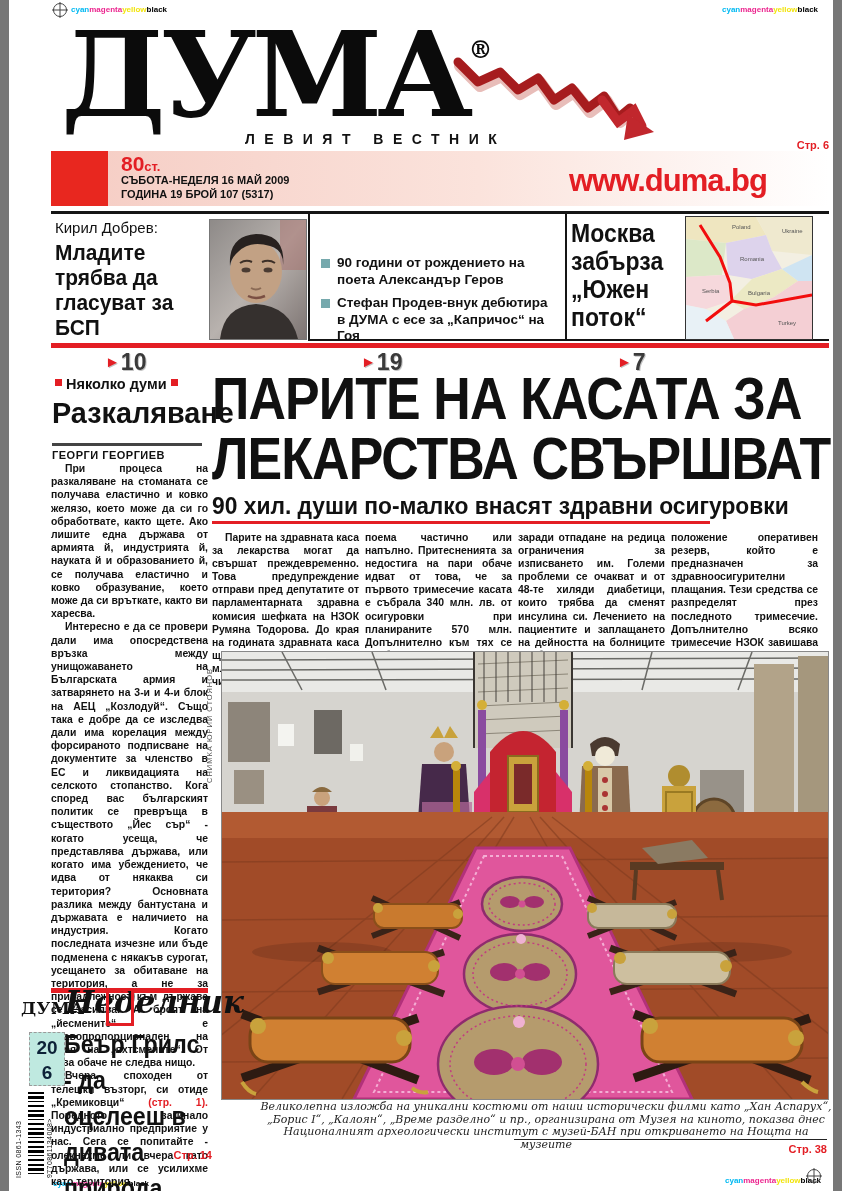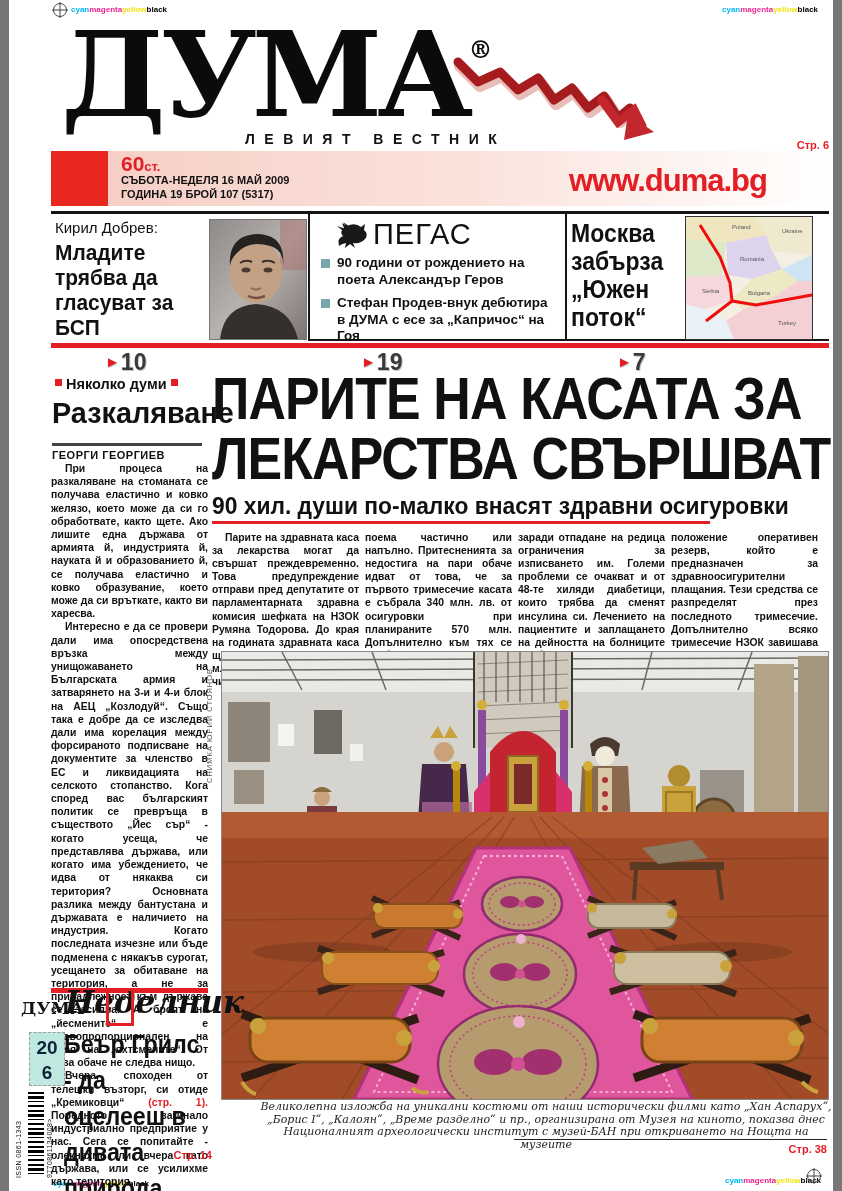--- a/index.html
+++ b/index.html
@@ -90,21 +90,21 @@
     <polyline points="8,18 28,38 50,28 68,46 88,34 104,56 122,44 138,64 154,52 168,74 180,64" fill="none" stroke="#e8bdb9" stroke-width="12" stroke-linejoin="round" stroke-linecap="round"></polyline>
     <polyline points="6,14 26,34 48,24 66,42 86,30 102,52 120,40 136,60 152,48 166,70 178,60" fill="none" stroke="#a61c1e" stroke-width="9" stroke-linejoin="round" stroke-linecap="round"></polyline>
     <polyline points="150,52 166,74 182,62 190,78" fill="none" stroke="#c1272d" stroke-width="9" stroke-linecap="round"></polyline>
     <polygon points="176,66 202,84 172,92" fill="#c1272d"></polygon>
   </svg>
 
   <div class="ab pageref" style="left:663px;top:139px;width:157px;text-align:right">Стр. 6</div>
 
   <div class="ab pinkbar" style="left:42px;top:151px;width:778px;height:55px"></div>
   <div class="ab" style="left:42px;top:151px;width:57px;height:55px;background:#e8271f"></div>
-  <div class="ab price" style="left:112px;top:154px"><span>60</span><small>ст.</small></div>
+  <div class="ab price" style="left:112px;top:154px"><span>80</span><small>ст.</small></div>
   <div class="ab dateline" style="left:112px;top:174px">СЪБОТА-НЕДЕЛЯ 16 МАЙ 2009</div>
   <div class="ab dateline" style="left:112px;top:188px">ГОДИНА 19 БРОЙ 107 (5317)</div>
   <div class="ab site" style="left:560px;top:163px;width:256px">www.duma.bg</div>
 
   <div class="ab blackline" style="left:42px;top:211px;width:778px;height:3px"></div>
   <div class="ab blackline" style="left:299px;top:214px;width:2px;height:127px"></div>
   <div class="ab blackline" style="left:556px;top:214px;width:2px;height:127px"></div>
   <div class="ab blackline" style="left:299px;top:339px;width:521px;height:2px"></div>
   <div class="ab redrule" style="left:42px;top:343px;width:778px;height:5px"></div>
 
@@ -123,27 +123,20 @@
     <ellipse cx="46" cy="52" rx="26" ry="31" fill="#c2a184"></ellipse>
     <path d="M20,46 Q18,16 46,14 Q76,14 73,46 Q74,30 60,26 Q40,20 28,32 Q21,38 20,46Z" fill="#27211f"></path>
     <path d="M10,119 Q14,86 46,84 Q80,86 88,119Z" fill="#35302e"></path>
     <ellipse cx="36" cy="50" rx="4.5" ry="2.5" fill="#4a3b32"></ellipse>
     <ellipse cx="58" cy="50" rx="4.5" ry="2.5" fill="#4a3b32"></ellipse>
     <path d="M30,43 q6,-4 12,-1 M52,42 q7,-3 13,1" stroke="#3c2f27" stroke-width="2" fill="none"></path>
     <path d="M41,68 q5,3 10,0" stroke="#8a6a55" stroke-width="2" fill="none"></path>
     <path d="M38,76 q8,4 17,0" stroke="#7a4f43" stroke-width="2.5" fill="none"></path>
   </svg>
 
-  <div class="ab" style="left:326px;top:218px;display:flex;align-items:center">
-    <svg width="38" height="30" viewBox="0 0 38 30">
-      <path d="M4,26 Q2,18 8,16 Q4,12 9,8 L7,3 L12,6 Q20,2 26,7 L30,4 L29,10 Q34,14 30,19 Q26,24 18,23 L20,28 L15,24 L10,28 L11,23 Q6,24 4,26Z" fill="#191919"></path>
-      <path d="M12,14 L2,6 L14,10 L8,2 L18,9Z" fill="#191919"></path>
-    </svg>
-    <span class="pegas-brand">ПЕГАС</span>
-  </div>
   <div class="ab" style="left:312px;top:255px;width:236px">
     <div class="bullet-row">
         <span class="bullet-sq"></span>
         <span class="bullet-tx">90 години от рождението на поета Александър Геров</span>
       </div>
     <div class="bullet-row">
         <span class="bullet-sq"></span>
         <span class="bullet-tx">Стефан Продев-внук дебютира в ДУМА с есе за „Капричос“ на Гоя</span>
       </div>
   </div>

